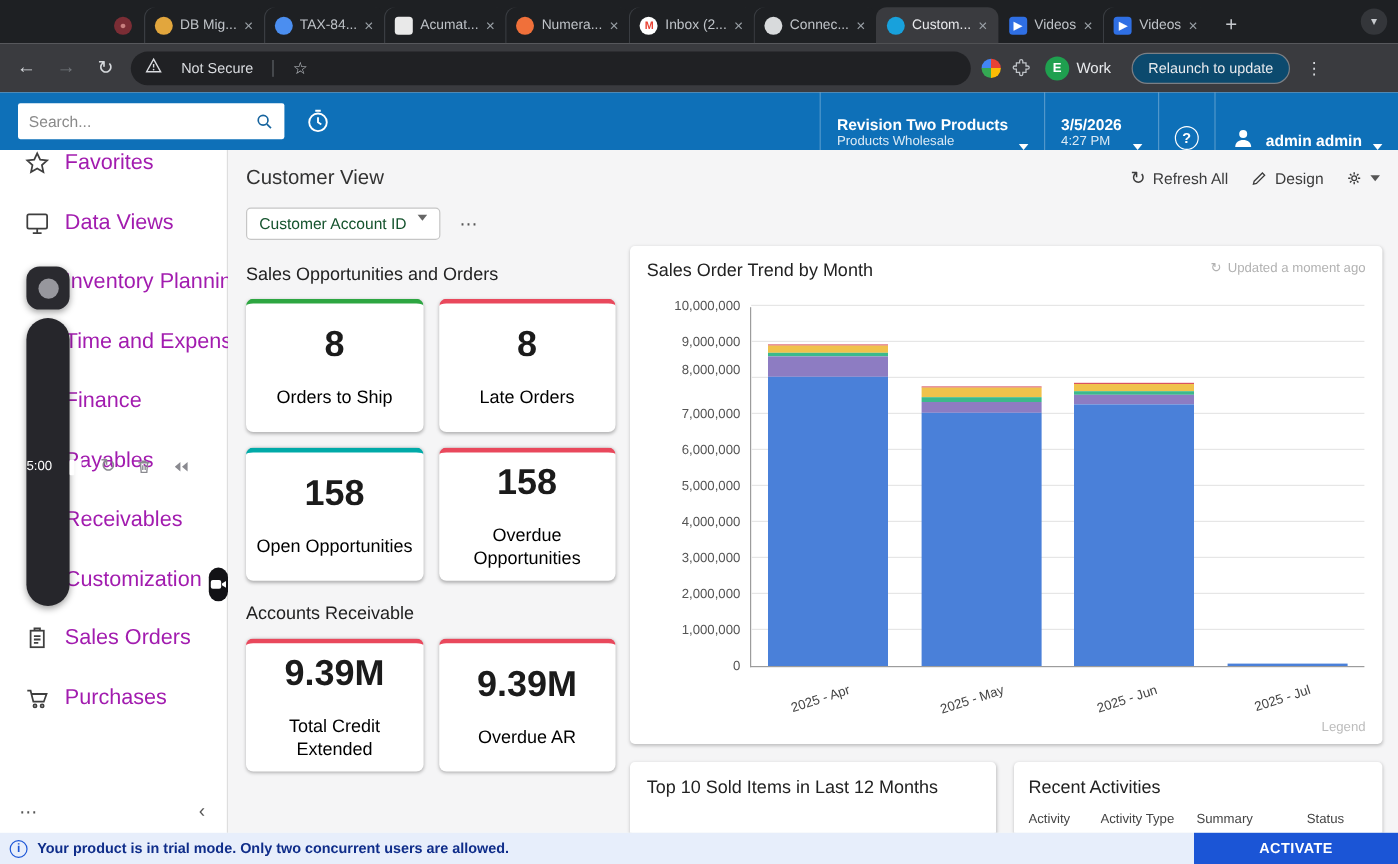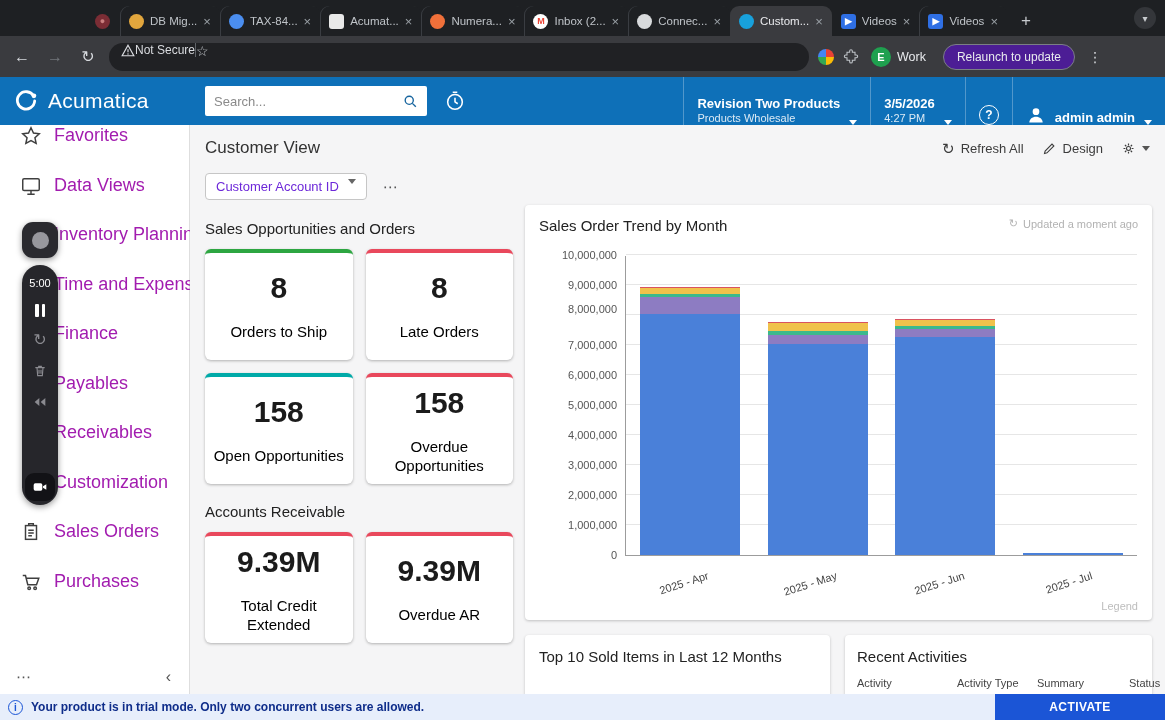--- a/index.html
+++ b/index.html
@@ -16,32 +16,32 @@
   .tab-label{white-space:nowrap;overflow:hidden;flex:1}
   .fav{width:15px;height:15px;border-radius:50%;flex:none;display:flex;align-items:center;justify-content:center;font-size:9px;font-weight:bold;line-height:1}
   .tab-close{font-size:13px;color:#9aa0a6;flex:none}
   .newtab{width:26px;height:26px;margin:0 0 2px 6px;color:#c7cace;font-size:17px;display:flex;align-items:center;justify-content:center;border-radius:50%}
   .tabsearch{position:absolute;right:9px;top:7px;width:22px;height:22px;border-radius:50%;background:#34363a;color:#c7cace;display:flex;align-items:center;justify-content:center;font-size:10px}
 
   
   #addressbar{position:absolute;left:0;top:36px;width:100%;height:41px;background:#3a3b3f;display:flex;align-items:center;padding:0 10px;gap:9px}
   .navbtn{color:#d6d9dd;font-size:16px;width:24px;text-align:center;flex:none}
   .navbtn.dim{color:#73777c}
-  .omnibox{flex:1;max-width:700px;height:28px;background:#202124;border-radius:14px;display:flex;padding:0 12px;gap:0;color:#dadce0;min-width:0}
+  .omnibox{flex:1;max-width:700px;height:28px;background:#202124;border-radius:14px;display:flex;align-items:center;padding:0 12px;gap:16px;color:#dadce0;min-width:0}
   .warn-tri{flex:none}
   .notsecure-label{font-size:12px;color:#dadce0;white-space:nowrap}
   .omni-sep{width:1px;height:14px;background:#5f6368;flex:none}
   .url-text{font-size:12.5px;color:#dadce0;white-space:nowrap;overflow:hidden;flex:1}
   .star{color:#c2c6cb;font-size:14px;flex:none}
   .ext1{width:16px;height:16px;border-radius:50%;background:conic-gradient(#e94235 0 25%,#fbbc05 0 50%,#34a853 0 75%,#4285f4 0);flex:none}
   .ext2{color:#bfc3c8;flex:none;display:flex}
   .profile{display:flex;align-items:center;gap:6px;flex:none;padding:3px 8px 3px 3px;border-radius:14px}
   .avatar-e{width:20px;height:20px;border-radius:50%;background:#1fa04f;color:#fff;font-size:11px;font-weight:bold;display:flex;align-items:center;justify-content:center}
   .profile-name{font-size:12.5px;color:#e8eaed}
-  .relaunch{flex:none;border:1px solid #7b7f85;background:#4c1d95;color:#e8eaed;font-size:12px;padding:5px 13px;border-radius:15px;white-space:nowrap}
+  .relaunch{flex:none;border:1px solid #7b7f85;background:#0c4a6e;color:#e8eaed;font-size:12px;padding:5px 13px;border-radius:15px;white-space:nowrap}
   .menu-dots{color:#d6d9dd;font-size:14px;flex:none;padding:0 4px}
 
   
   #appheader{position:absolute;left:0;top:77px;width:100%;height:48px;background:#0e70b8;display:flex;align-items:center;color:#fff}
   .brand{width:190px;flex:none;display:flex;align-items:center;gap:9px;padding-left:13px}
   .brand-name{font-size:21px;letter-spacing:.3px}
   .searchbox{width:222px;height:30px;background:#fff;border-radius:2px;display:flex;align-items:center;margin-left:15px;padding:11px 9px;flex:none}
   .searchbox input{border:0;outline:0;flex:1;font-size:13px;color:#333;background:transparent;font-family:"Liberation Sans",sans-serif}
   .searchbox input::placeholder{color:#8a8a8a}
   .hdr-iconbtn{margin-left:17px;display:flex;align-items:center}
@@ -59,39 +59,39 @@
   .side-item{display:flex;align-items:flex-start;gap:12px;height:49.5px;padding-left:20px;font-size:18px;color:#a21caf;white-space:nowrap}
   .side-icon{width:22px;height:22px;flex:none;color:#3f3f3f}
   .side-icon svg{width:22px;height:22px;display:block}
   #side-more{position:absolute;left:10px;bottom:6px;font-size:15px;color:#555;letter-spacing:1px;padding:2px 6px}
   #side-collapse{position:absolute;right:12px;bottom:6px;font-size:16px;color:#555;padding:2px 6px}
 
   
   #recorder{position:absolute;left:22px;top:222px;width:36px;z-index:50}
   .rec-stop{width:36px;height:36px;border-radius:11px;background:#2a2a2f;display:flex;align-items:center;justify-content:center;box-shadow:0 2px 6px rgba(0,0,0,.4)}
   .rec-stop-dot{width:17px;height:17px;border-radius:50%;background:#97979d}
-  .rec-pill{margin-top:7px;width:36px;height:240px;border-radius:18px;background:#26262b;display:flex;flex-direction:column;align-items:center;padding:12px 0 4px;gap:15px;box-shadow:0 2px 6px rgba(0,0,0,.4)}
+  .rec-pill{margin-top:7px;width:36px;height:240px;border-radius:18px;background:#26262b;display:flex;flex-direction:row;align-items:center;padding:12px 0 4px;gap:15px;box-shadow:0 2px 6px rgba(0,0,0,.4)}
   .rec-time{color:#fff;font-size:11px}
   .rec-pause{display:flex;gap:3px}
   .rec-pause span{width:3.5px;height:13px;background:#fff;border-radius:1px;display:block}
   .rec-gray{color:#8a8a90;font-size:16px;line-height:1;display:flex}
   .rec-gray svg{width:16px;height:16px;display:block}
   .rec-cam{margin-top:auto;width:30px;height:28px;border-radius:9px;background:#121216;display:flex;align-items:center;justify-content:center}
   .rec-cam svg{width:16px;height:16px}
 
   
   #main{position:absolute;left:190px;top:125px;width:975px;height:569px;background:#f5f5f6;overflow:hidden}
   .page-head{display:flex;align-items:center;padding:13px 15px 0 15px}
   .page-title{font-size:17px;color:#333}
   .head-actions{margin-left:auto;display:flex;gap:18px;align-items:center;font-size:13px;color:#3c3c3c}
   .action{display:flex;align-items:center;gap:6px}
   .action svg{width:15px;height:15px;display:block}
   .refresh-glyph{font-size:15px;line-height:1}
   .filter-row{padding:15px 15px 0;display:flex;gap:12px;align-items:center}
-  .filter-chip{border:1px solid #c6c6c6;border-radius:4px;background:#fff;padding:5px 10px;font-size:13px;color:#6d28d9;display:flex;gap:9px;align-items:flex-start}
+  .filter-chip{border:1px solid #c6c6c6;border-radius:4px;background:#fff;padding:5px 10px;font-size:13px;color:#14532d;display:flex;gap:9px;align-items:flex-start}
   .filter-chip .caret{border-top-color:#666}
   .ellipsis-btn{color:#555;font-size:15px;letter-spacing:1.5px;padding:2px 4px}
 
   .left-col{position:absolute;left:15px;top:90px;width:308px}
   .section-title{font-size:15px;color:#222;padding:5px 0 12px}
   .kpi-grid{display:grid;grid-template-columns:1fr 1fr;gap:13px;margin-bottom:14px}
   .kpi-card{background:#fff;border-radius:6px;box-shadow:0 1px 3px rgba(0,0,0,.28);height:111px;display:flex;flex-direction:column;align-items:center;justify-content:center;border-top:4px solid #888;padding:4px 6px;text-align:center}
   .kpi-value{font-size:30px;font-weight:bold;color:#1b1b1b;line-height:1.15}
   .kpi-label{font-size:15px;color:#000000;line-height:1.25;margin-top:18px}
 
@@ -204,27 +204,20 @@
     </div>
     <div class="profile" data-interactable="true">
       <span class="avatar-e" data-interactable="false">E</span>
       <span class="profile-name" data-interactable="false">Work</span>
     </div>
     <button class="relaunch" data-interactable="true">Relaunch to update</button>
     <div class="menu-dots" data-interactable="true">⋮</div>
   </div>
 
   <div id="appheader" data-interactable="false">
-    <div class="brand" data-interactable="true">
-      <svg width="26" height="26" viewBox="0 0 24 24" data-interactable="false">
-          <path d="M19 7.5A8 8 0 1 0 20 12" fill="none" stroke="#fff" stroke-width="2.6" stroke-linecap="round"></path>
-          <circle cx="19.3" cy="7.2" r="2.2" fill="#fff"></circle>
-        </svg>
-      <span class="brand-name" data-interactable="false">Acumatica</span>
-    </div>
     <div class="searchbox" data-interactable="true">
       <input data-interactable="true" placeholder="Search..." style="">
       <svg width="15" height="15" viewBox="0 0 24 24" data-interactable="true">
           <circle cx="10" cy="10" r="6.5" fill="none" stroke="#16649e" stroke-width="2.2"></circle>
           <path d="M15 15l5.5 5.5" stroke="#16649e" stroke-width="2.2"></path>
         </svg>
     </div>
     <div class="hdr-iconbtn" data-interactable="true">
       <svg width="22" height="22" viewBox="0 0 24 24">
           <circle cx="12" cy="13" r="8" fill="none" stroke="#fff" stroke-width="1.7"></circle>
@@ -532,21 +525,21 @@
       <div class="legend-label" data-interactable="true">Legend</div>
     </div>
 
     <div class="card" id="top10-card" data-interactable="false">
       <div class="card-title" data-interactable="false">Top 10 Sold Items in Last 12 Months</div>
     </div>
     <div class="card" id="activities-card" data-interactable="false">
       <div class="card-title" data-interactable="false">Recent Activities</div>
       <div class="act-header" id="act-header" data-interactable="false">
           <div class="act-col" data-interactable="true" style="width: 60px;">Activity</div>
-          <div class="act-col" data-interactable="true" style="width: 80px; margin-left: 40px;">Activity Type</div>
+          <div class="act-col" data-interactable="true" style="width: 80px;">Activity Type</div>
           <div class="act-col" data-interactable="true" style="width: 92px;">Summary</div>
           <div class="act-col" data-interactable="true" style="width: 50px;">Status</div>
         </div>
     </div>
   </div>
 
   <div id="trialbar" data-interactable="false">
     <span class="info-i" data-interactable="false">i</span>
     <span class="trial-text" data-interactable="false">Your product is in trial mode. Only two concurrent users are allowed.</span>
     <div class="activate" data-interactable="true">ACTIVATE</div>

